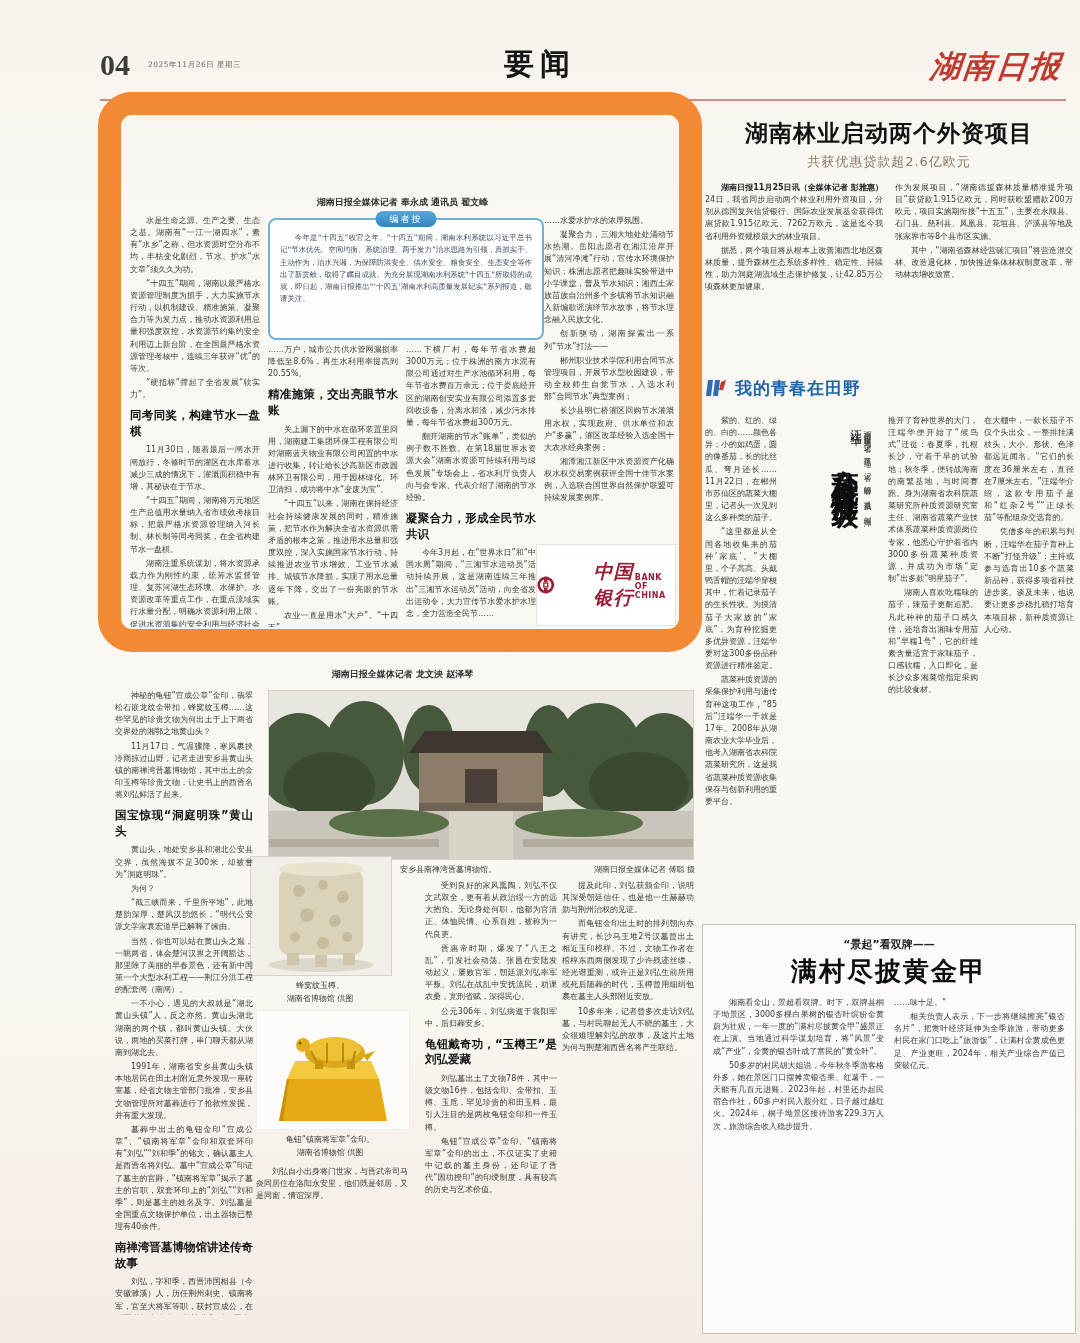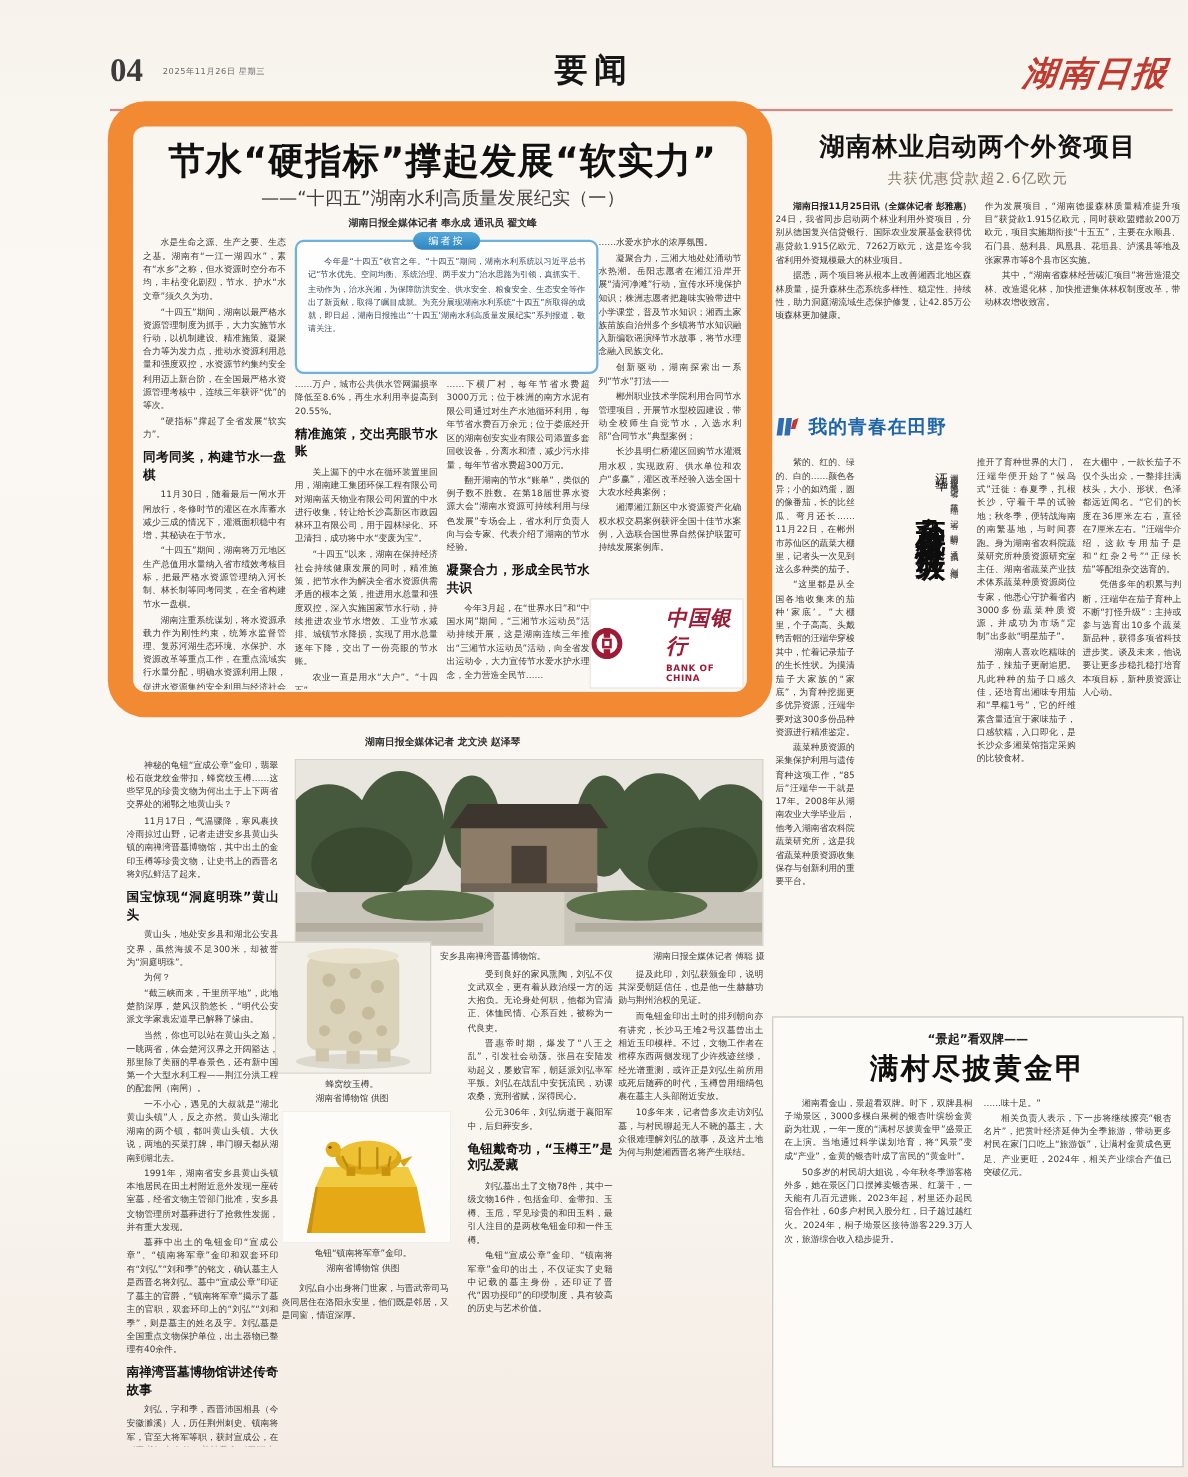--- a/index.html
+++ b/index.html
@@ -26,21 +26,21 @@
   .col p.lead b{font-weight:bold;color:#222;}
   .sub{font-weight:bold;font-size:11.5px;line-height:1.35;color:#131313;margin:7px 0 5px;text-indent:0;}
   .note-box{position:absolute;left:268px;top:218px;width:272px;height:118px;border:2px solid #6fb1dd;
     border-radius:8px;background:#fefefe;z-index:12;}
   .note-badge{position:absolute;left:50%;top:-9px;transform:translateX(-50%);
     background:linear-gradient(180deg,#55a8d8,#2f86c2);color:#fff;font-size:9px;
     padding:1.5px 14px;border-radius:9px;letter-spacing:2px;white-space:nowrap;}
   .note-text{padding:12px 10px 6px;font-size:7.4px;line-height:1.66;color:#39495c;text-align:justify;text-indent:2em;}
   .boc-ad{position:absolute;left:536px;top:544px;width:138px;height:80px;background:#fff;
     border:1px solid #e7e2da;z-index:12;display:flex;align-items:center;justify-content:center;gap:7px;}
-  .boc-texts{display:flex;flex-direction:column;align-items:center;margin-left:32px;}
+  .boc-texts{display:flex;flex-direction:row;align-items:center;margin-left:32px;}
   .boc-cn{font-size:19px;font-weight:bold;color:#9e1b36;font-family:"DejaVu Serif","Liberation Serif",serif;font-style:italic;letter-spacing:1px;}
   .boc-en{font-size:8px;font-weight:bold;color:#9e1b36;letter-spacing:.5px;margin-top:2px;}
   
   .mid-byline{position:absolute;left:130px;top:668px;width:545px;text-align:center;font-size:9px;font-weight:bold;color:#333;}
   .photo{position:absolute;border:1px solid #d8d2c8;background:#eceae4;overflow:hidden;}
   .cap{position:absolute;font-size:8px;color:#3a3a3a;}
   .cap-center{text-align:center;}
   
   .ra-headline{position:absolute;left:703px;top:118px;width:372px;text-align:center;font-size:23px;font-weight:900;color:#121212;letter-spacing:1px;}
   .ra-subhead{position:absolute;left:703px;top:153px;width:372px;text-align:center;font-size:13px;color:#8a7a68;letter-spacing:1px;}
@@ -63,22 +63,20 @@
 <body>
 
 <div class="page">
 
   <div class="pageno">04</div>
   <div class="dateline">2025年11月26日 星期三</div>
   <div class="section-title">要闻</div>
   <div class="masthead">湖南日报</div>
   <div class="redline"></div>
 
-  <div class="m-headline">节水“硬指标”撑起发展“软实力”</div>
-  <div class="m-subtitle">——“十四五”湖南水利高质量发展纪实（一）</div>
   <div class="m-byline">湖南日报全媒体记者 奉永成 通讯员 翟文峰</div>
 
   <div class="note-box">
     <div class="note-badge">编者按</div>
     <div class="note-text">今年是“十四五”收官之年。“十四五”期间，湖南水利系统以习近平总书记“节水优先、空间均衡、系统治理、两手发力”治水思路为引领，真抓实干、主动作为，治水兴湘，为保障防洪安全、供水安全、粮食安全、生态安全等作出了新贡献，取得了瞩目成就。为充分展现湖南水利系统“十四五”所取得的成就，即日起，湖南日报推出“‘十四五’湖南水利高质量发展纪实”系列报道，敬请关注。</div>
   </div>
 
   <div class="col" style="left:130px;top:215px;width:130px;height:412px;">
     <p>水是生命之源、生产之要、生态之基。湖南有“一江一湖四水”，素有“水乡”之称，但水资源时空分布不均，丰枯变化剧烈，节水、护水“水文章”须久久为功。</p>
     <p>“十四五”期间，湖南以最严格水资源管理制度为抓手，大力实施节水行动，以机制建设、精准施策、凝聚合力等为发力点，推动水资源利用总量和强度双控，水资源节约集约安全利用迈上新台阶，在全国最严格水资源管理考核中，连续三年获评“优”的等次。</p>

